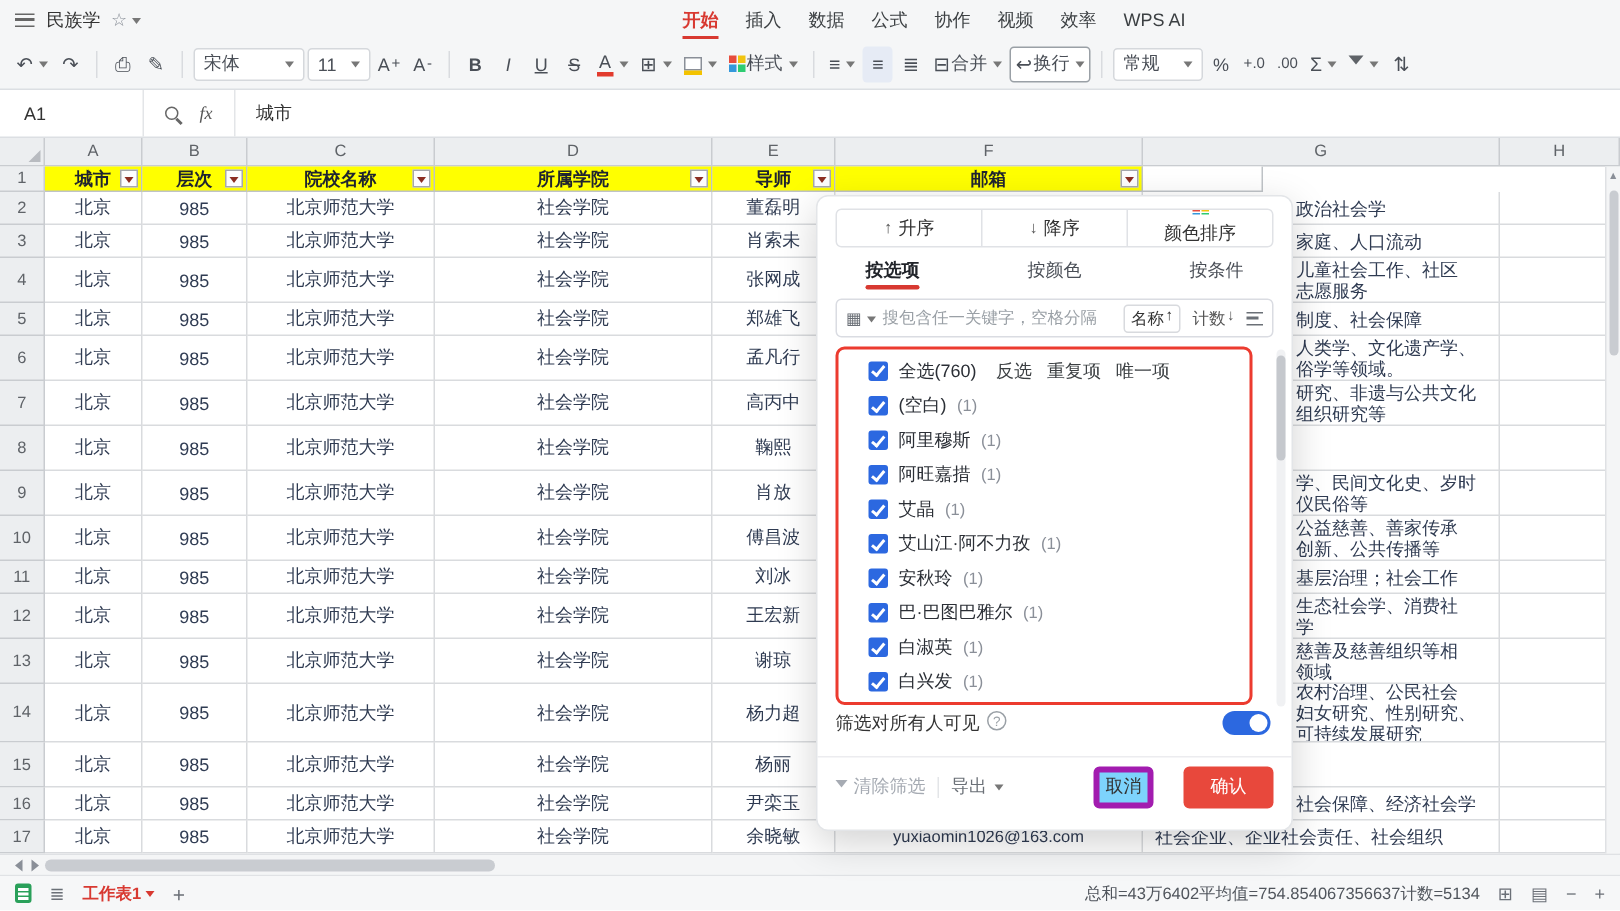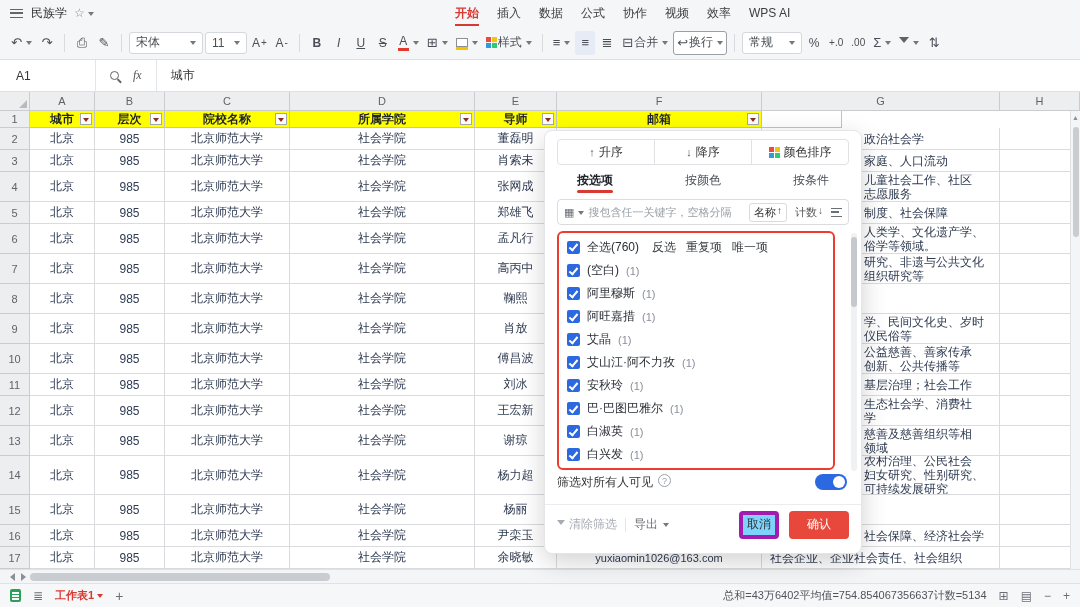--- a/index.html
+++ b/index.html
@@ -89,58 +89,58 @@
   .docer::after{content:'';position:absolute;left:2px;right:2px;top:3px;height:1.5px;background:#fff;box-shadow:0 3px 0 #fff,0 6px 0 #fff;}
   .sheettab{color:var(--accent-red);font-weight:700;display:flex;align-items:center;}
   .plus{font-size:14px;color:#6b7077;}
   .stats{margin-left:auto;display:flex;color:#50555c;}
   .sic{color:#6b7077;font-size:12px;}
 
   
   .panel{position:absolute;left:544px;top:130px;width:318px;height:424px;background:#fff;border:1px solid #e3e5e8;border-radius:8px;box-shadow:0 8px 26px rgba(0,0,0,.18);z-index:40;padding:8px 12px 0;display:flex;flex-direction:column;color:#333;}
   .sortrow{display:flex;height:26px;border:1px solid #e0e2e6;border-radius:4px;overflow:hidden;flex:0 0 26px;}
   .sortseg{flex:1;display:flex;align-items:center;justify-content:center;gap:4px;border-right:1px solid #e0e2e6;color:#333;}
-  .sortseg:last-child{border-right:none;}
+  .sortseg:last-child{border-right:none;flex-direction:column;}
   .sarr{font-size:11px;color:#555;}
   .colic{width:11px;height:11px;display:grid;grid-template-columns:1fr 1fr;gap:1px;}
   .ptabs{display:flex;justify-content:space-between;padding:0 20px;height:30px;align-items:center;flex:0 0 30px;}
   .ptab{position:relative;height:30px;line-height:30px;color:#4a4f57;}
   .ptab.active{color:#21242a;font-weight:700;}
   .ptab.active::after{content:'';position:absolute;bottom:2px;left:0;right:0;height:3px;border-radius:2px;background:var(--accent-red);}
   .searchrow{display:flex;align-items:center;height:26px;border:1px solid #dadce2;border-radius:4px;padding:0 6px;gap:4px;margin-top:4px;flex:0 0 26px;}
   .smode{display:flex;align-items:center;color:#6b7077;font-size:11px;gap:1px;}
   .search{flex:1;border:none;outline:none;background:transparent;font-size:11px;min-width:0;color:#333;}
   .search::placeholder{color:#9aa0a6;}
   .chip{display:flex;align-items:flex-start;padding:1px 4px;border:1px solid #d8dade;border-radius:3px;color:#333;font-size:11px;white-space:nowrap;}
   .chip .arr{font-size:10px;margin-left:1px;}
   .chip.plain{border:none;color:#555;}
   .bars{width:11px;height:9px;border-top:1.5px solid #6b7077;border-bottom:1.5px solid #6b7077;position:relative;}
   .bars::after{content:'';position:absolute;left:0;right:3px;top:2.5px;height:1.5px;background:#6b7077;}
-  .hl{margin-top:6px;margin-right:14px;border:2px solid var(--annotation-red);border-radius:6px;padding:2px 8px;flex:0 0 auto;text-align:right;}
+  .hl{margin-top:6px;margin-right:14px;border:2px solid var(--annotation-red);border-radius:6px;padding:2px 20px;flex:0 0 auto;text-align:right;}
   .sall{height:24px;display:flex;align-items:center;gap:7px;}
   .slinks{display:flex;gap:10px;margin-left:6px;color:#3c4043;}
   .fitem{height:23px;display:flex;align-items:center;gap:7px;}
   .cb{width:13px;height:13px;border-radius:2px;background:var(--accent-blue);position:relative;flex:0 0 13px;}
   .cb::after{content:'';position:absolute;left:4px;top:1.5px;width:3px;height:7px;border-right:2px solid #fff;border-bottom:2px solid #fff;transform:rotate(40deg);}
   .flabel{color:#2b2f36;}
   .fcount{color:#8a8f98;font-size:11px;}
   .pscroll{position:absolute;right:4px;top:102px;width:6px;height:238px;background:#f0f1f3;border-radius:3px;}
   .pscroll::after{content:'';position:absolute;left:0;top:4px;width:6px;height:70px;background:#c5c8cd;border-radius:3px;}
   .visrow{display:flex;align-items:flex-start;gap:5px;height:26px;margin-top:4px;flex:0 0 26px;}
   .qicon{width:13px;height:13px;border-radius:50%;border:1px solid #9aa0a6;color:#9aa0a6;font-size:9px;display:flex;align-items:center;justify-content:center;}
   .toggle{margin-left:auto;width:32px;height:16px;border-radius:9px;background:var(--accent-blue);position:relative;margin-right:2px;}
   .toggle::after{content:'';position:absolute;right:2px;top:2px;width:12px;height:12px;border-radius:50%;background:#fff;}
   .pfoot{display:flex;align-items:center;border-top:1px solid #ececef;height:40px;margin:4px -12px 0;padding:0 12px;gap:8px;flex:0 0 40px;}
   .clear{display:flex;align-items:center;gap:4px;color:#a6abb3;}
   .cfunnel{width:0;height:0;border:4px solid transparent;border-top:5px solid #a6abb3;}
   .vdiv{width:1px;height:14px;background:#e3e5e8;}
   .export{display:flex;align-items:center;gap:2px;color:#6b7077;}
   .spacer{flex:1;}
   .btn-cancel{width:40px;height:28px;border:4px solid #a21caf;border-radius:4px;background:#7dd3fc;display:flex;align-items:center;justify-content:center;color:#333;}
-  .btn-confirm{width:60px;height:28px;border-radius:4px;background:var(--confirm-red);color:#fff;display:flex;align-items:center;justify-content:center;margin-left:2px;}
+  .btn-confirm{width:60px;height:28px;border-radius:4px;background:var(--confirm-red);color:#fff;display:flex;align-items:center;justify-content:center;margin-left:12px;}
 </style>
 </head>
 <body>
 
 <div class="tabbar">
   <span class="ham"></span>
   <span class="docname">民族学</span>
   <span class="star">☆</span>
   <span class="cv"></span>
   <div class="tabs" id="ribbon-tabs">

